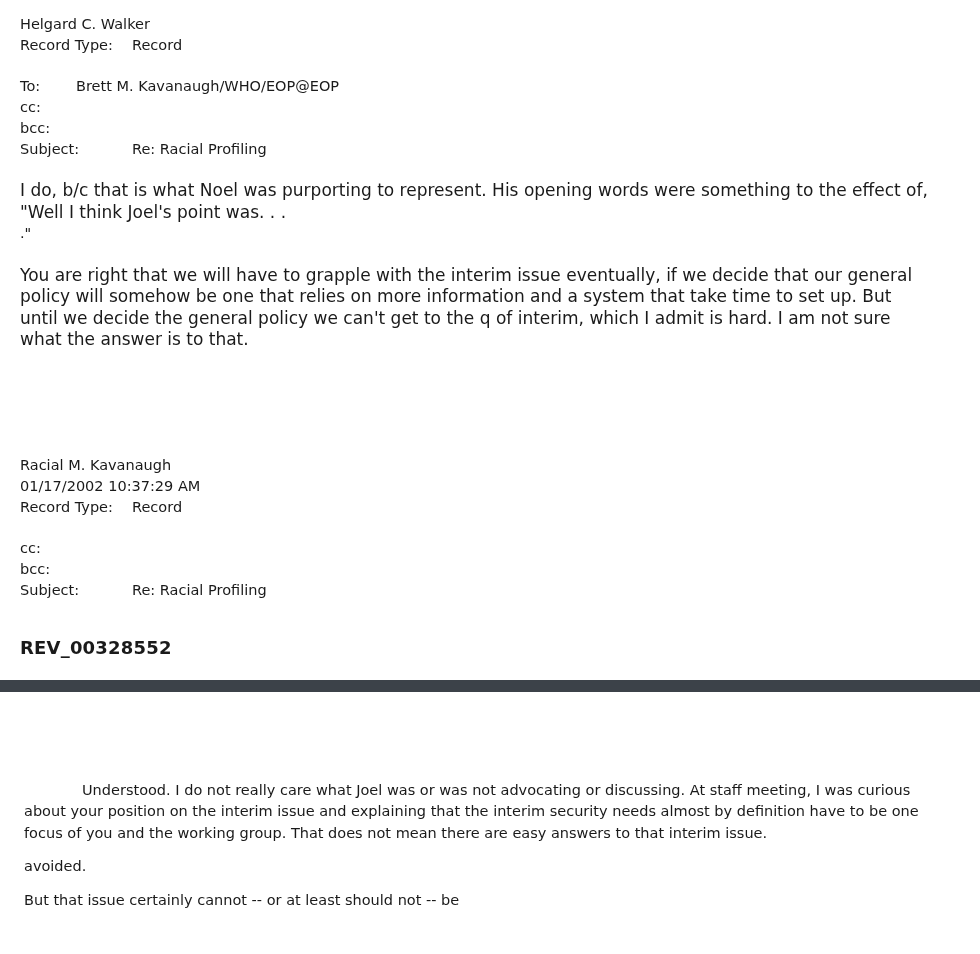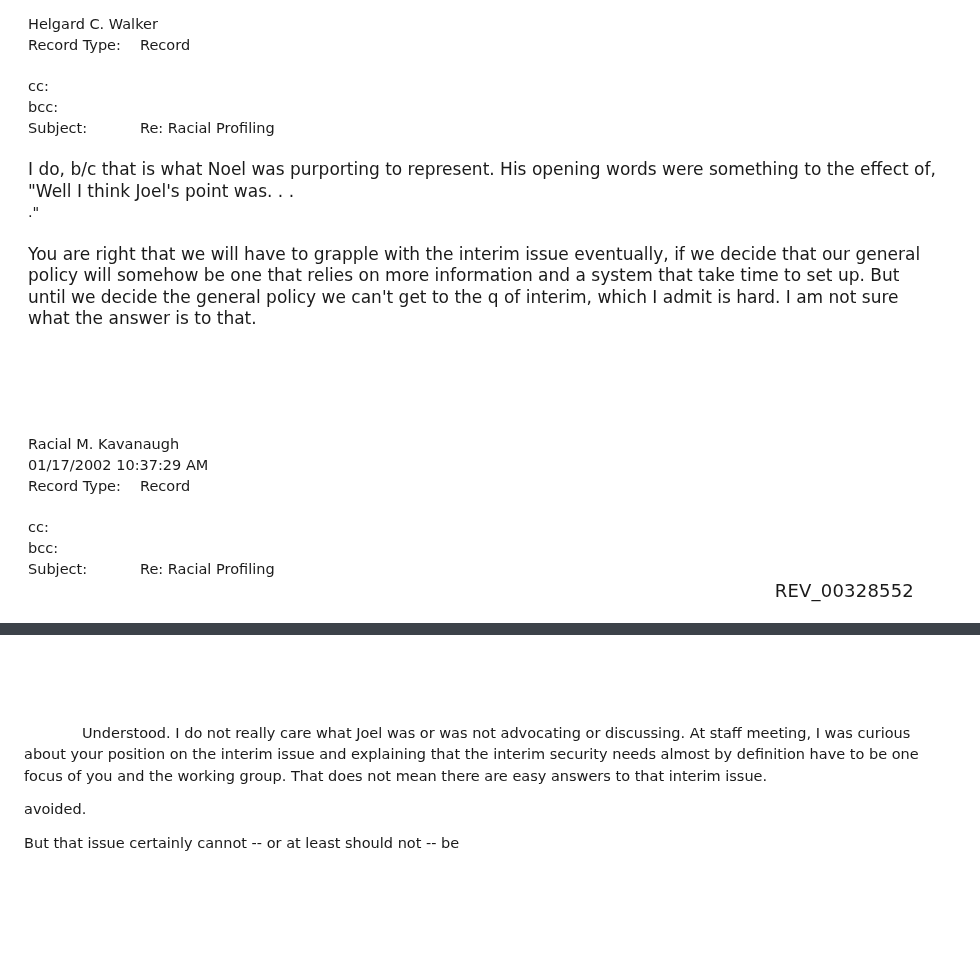--- a/index.html
+++ b/index.html
@@ -14,21 +14,21 @@
     color: #1a1a1a;
     position: relative;
     overflow: hidden;
   }
   .page {
     position: relative;
     width: 980px;
     height: 954px;
   }
   .doc-top {
-    padding: 14px 24px 0 28px;
+    padding: 14px 24px 0 20px;
   }
   .hdr-line {
     font-size: 14.5px;
     line-height: 21px;
     white-space: pre;
   }
   .meta-block {
     margin-top: 20px;
   }
   .meta-row {
@@ -42,25 +42,25 @@
   .lbl-to { width: 56px; }
   .lbl-subject { width: 112px; }
   .body-para {
     font-size: 17px;
     line-height: 21.5px;
     margin-top: 20px;
     max-width: 914px;
   }
   .spacer-1 { height: 104px; }
   .bates {
-    text-align: right;
     font-size: 18px;
-    font-weight: normal;
+    font-weight: bold;
     letter-spacing: 0.2px;
     padding-right: 42px;
+    margin-top: 36px;
   }
   .divider {
     height: 12px;
     background: #3c4249;
     margin-top: 22px;
     width: 100%;
   }
   .lower-section {
     padding: 0 24px;
   }
@@ -83,20 +83,21 @@
 <body>
 
 <div class="page">
 
   <div class="doc-top">
 
     <div class="hdr-line">Helgard C. Walker</div>
     <div class="meta-row"><span class="meta-label lbl-subject">Record Type:</span><span>Record</span></div>
 
     <div class="meta-block">
+      <div class="meta-row"><span class="meta-label lbl-to">To:</span><span>Brett M. Kavanaugh/WHO/EOP@EOP</span></div>
       <div class="meta-row"><span class="meta-label lbl-to">cc:</span><span></span></div>
       <div class="meta-row"><span class="meta-label lbl-to">bcc:</span><span></span></div>
       <div class="meta-row"><span class="meta-label lbl-subject">Subject:</span><span>Re: Racial Profiling</span></div>
     </div>
 
     <div class="body-para">I do, b/c that is what Noel was purporting to represent.  His opening words were something to the effect of, "Well I think Joel's point was. . .</div>
     <div class="nowrap-line" style="font-size:14.5px;line-height:21.5px;">."</div>
 
     <div class="body-para">You are right that we will have to grapple with the interim issue eventually, if we decide that our general policy will somehow be one that relies on more information and a system that take time to set up.  But until we decide the general policy we can't get to the q of interim, which I admit is hard.  I am not sure what the answer is to that.</div>
 

